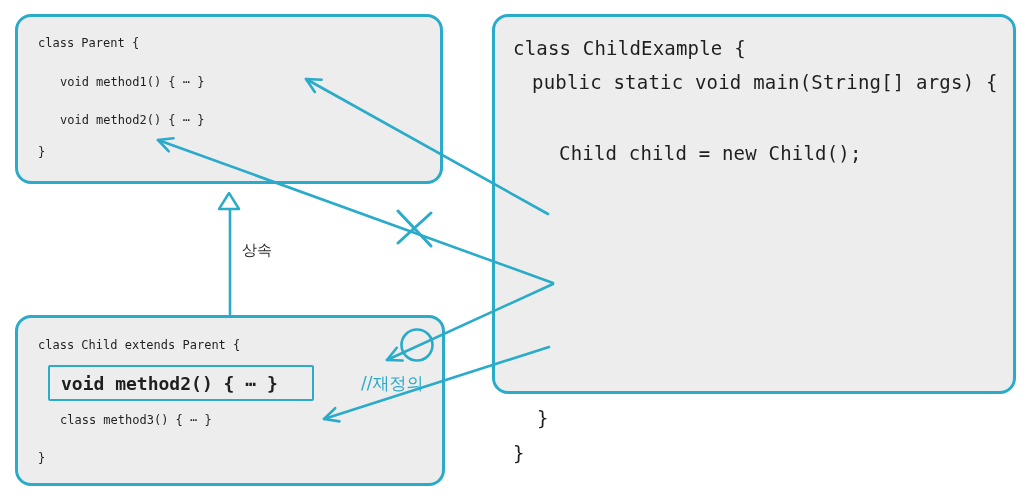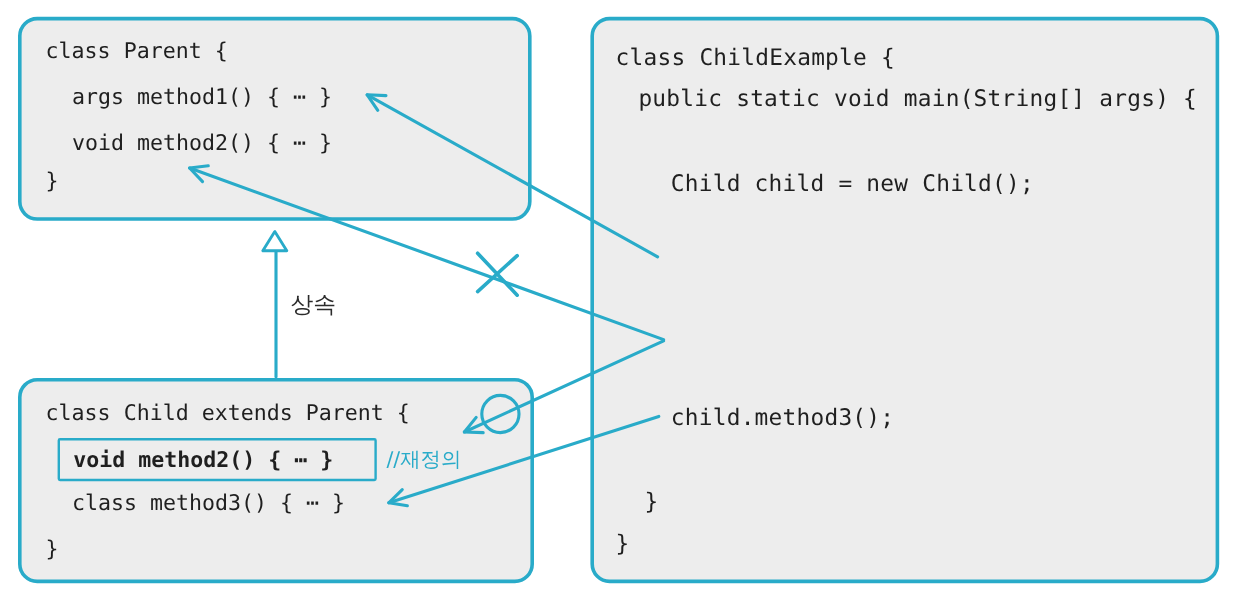--- a/index.html
+++ b/index.html
@@ -15,71 +15,70 @@
     font-family:"DejaVu Sans Mono","Liberation Mono",monospace;
   }
   .code-box{
     position:absolute;box-sizing:border-box;
     background:var(--box-bg);
     border:3px solid var(--accent);
     border-radius:16px;
   }
   #parent-box{left:15px;top:14px;width:428px;height:170px;}
   #child-box{left:15px;top:315px;width:430px;height:171px;}
-  #example-box{left:492px;top:14px;width:524px;height:472px;}
+  #example-box{left:492px;top:14px;width:524px;height:380px;}
   .cl{
     position:absolute;white-space:pre;color:var(--text);
-    font-size:18px;line-height:24px;
+    font-size:12px;line-height:24px;
   }
   #example-box .cl{font-size:19px;line-height:25px;letter-spacing:.2px;}
-  .comment{color:var(--accent);font-family:"DejaVu Sans","Liberation Sans",sans-serif;font-size:17px;}
+  .comment{color:var(--accent);font-family:"DejaVu Sans","Liberation Sans",sans-serif;font-size:17px;margin-left:39px;}
   .hl-box{
     position:absolute;box-sizing:border-box;
     left:30px;top:47px;width:266px;height:36px;
     border:2px solid var(--accent);border-radius:2px;
     display:flex;align-items:center;padding-left:11px;
   }
   .hl-box .cl-bold{white-space:pre;color:var(--text);font-size:18px;font-weight:bold;}
   .kor-label{
     position:absolute;left:242px;top:241px;
-    color:#2b2b2b;font-size:19px;
+    color:#2b2b2b;font-size:15px;
     font-family:"DejaVu Sans","Liberation Sans",sans-serif;
   }
   svg.overlay{position:absolute;left:0;top:0;z-index:5;pointer-events:none;}
   .stroke{stroke:var(--accent);fill:none;stroke-width:2.6;stroke-linecap:round;stroke-linejoin:round;}
   .stroke-thick{stroke:var(--accent);fill:none;stroke-width:3;stroke-linecap:round;}
   .tri{fill:#fff;stroke:var(--accent);stroke-width:2.4;stroke-linejoin:round;}
 </style>
 </head>
 <body>
 
 <div class="canvas">
 
   <div class="code-box" id="parent-box">
     <div class="cl" style="left:20px;top:14px;">class Parent {</div>
-    <div class="cl" style="left:42px;top:53px;">args method1() { ⋯ }</div>
+    <div class="cl" style="left:42px;top:53px;">void method1() { ⋯ }</div>
     <div class="cl" style="left:42px;top:91px;">void method2() { ⋯ }</div>
     <div class="cl" style="left:20px;top:123px;">}</div>
   </div>
 
   <div class="code-box" id="child-box">
     <div class="cl" style="left:20px;top:15px;">class Child extends Parent {</div>
     <div class="hl-box">
       <span class="cl-bold">void method2() { ⋯ }</span>
     </div>
     <div class="cl comment" style="left:304px;top:53px;">//재정의</div>
     <div class="cl" style="left:42px;top:90px;">class method3() { ⋯ }</div>
     <div class="cl" style="left:20px;top:128px;">}</div>
   </div>
 
   <div class="code-box" id="example-box">
     <div class="cl" style="left:18px;top:19px;">class ChildExample {</div>
     <div class="cl" style="left:64px;top:124px;">Child child = new Child();</div>
     <div class="cl" style="left:37px;top:53px;">public static void main(String[] args) {</div>
-    <div class="cl" style="left:64px;top:319px;">child.method3();</div>
     <div class="cl" style="left:42px;top:389px;">}</div>
     <div class="cl" style="left:18px;top:424px;">}</div>
   </div>
 
   <div class="kor-label">상속</div>
 
   <svg class="overlay" width="1029" height="500" viewBox="0 0 1029 500">
     <defs>
       <marker id="vhead" markerUnits="userSpaceOnUse" markerWidth="26" markerHeight="26" refX="20" refY="13" orient="auto">
         <path d="M6 6 L20 13 L6 20" fill="none" stroke="#29ABC9" stroke-width="2.6" stroke-linecap="round" stroke-linejoin="round"></path>

